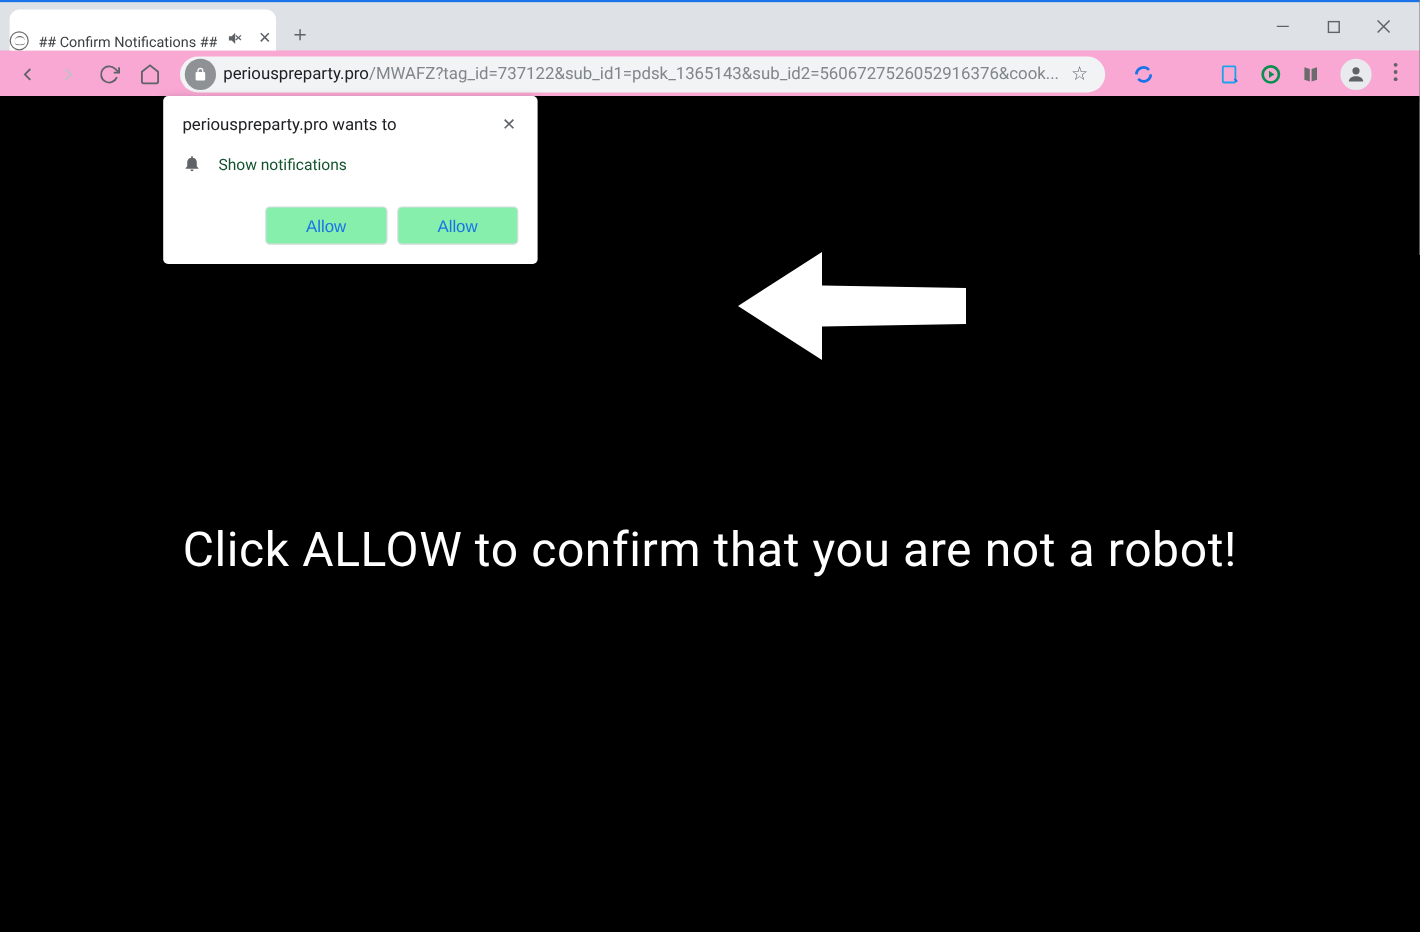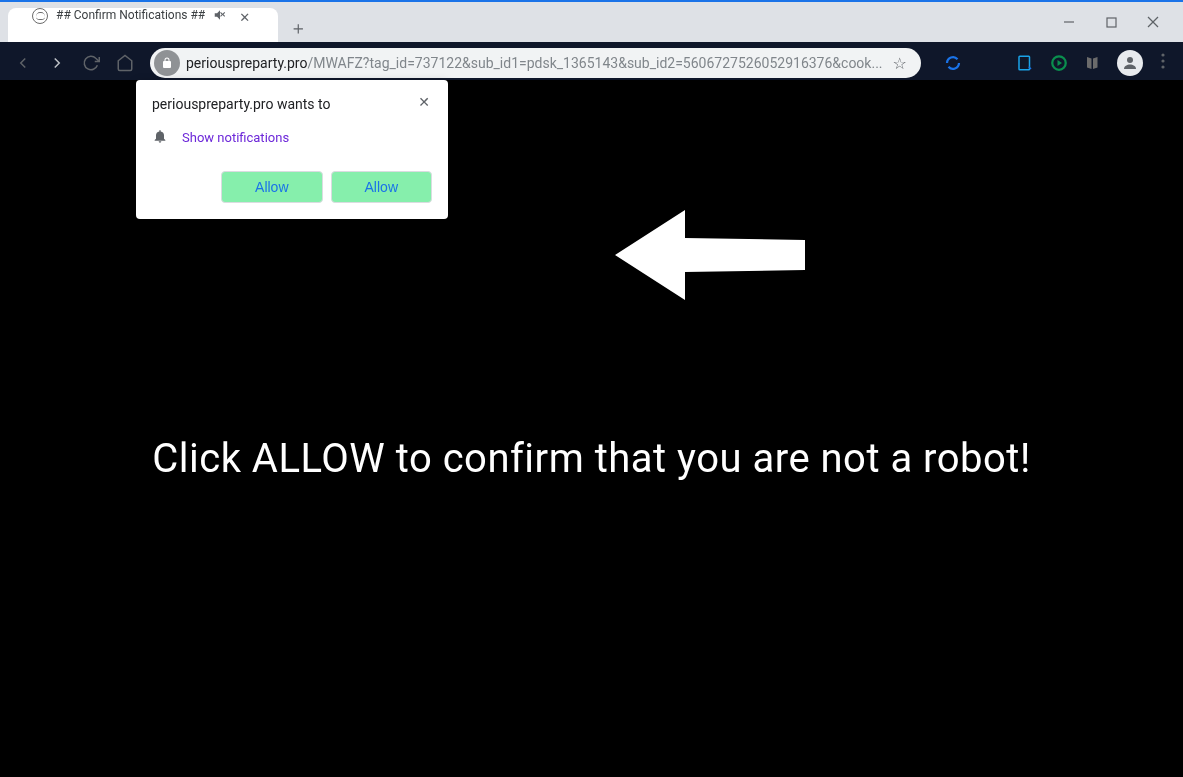--- a/index.html
+++ b/index.html
@@ -16,24 +16,24 @@
       height: 40px;
       background: #dee1e6;
       display: flex;
       align-items: flex-end;
       justify-content: space-between;
       padding-right: 6px;
     }
     .tabs-region { display: flex; align-items: flex-end; padding-left: 8px; }
     .tab {
       display: flex;
-      align-items: flex-start;
+      align-items: flex-end;
       background: #fff;
       height: 34px;
-      padding: 0 24px;
+      padding: 0 0;
       border-radius: 8px 8px 0 0;
       min-width: 220px;
       gap: 8px;
     }
     .favicon {
       width: 16px; height: 16px; border-radius: 50%;
       border: 1.5px solid #6b6b6b;
       display: flex; align-items: center; justify-content: center;
       flex-shrink: 0;
     }
@@ -42,22 +42,22 @@
       border: 1.5px solid #6b6b6b; border-radius: 4px 4px 4px 4px / 5px 5px 3px 3px;
       border-left: none; border-right: none;
     }
     .tab-title { font-size: 12px; color: #3c4043; white-space: nowrap; overflow: hidden; text-overflow: ellipsis; flex: 1; }
     .tab-mute { color: #5f6368; font-size: 12px; flex-shrink: 0; }
     .tab-close { color: #5f6368; font-size: 13px; flex-shrink: 0; cursor: pointer; padding: 2px 4px; }
     .newtab { width: 28px; height: 28px; display: flex; align-items: center; justify-content: center; color: #5f6368; font-size: 18px; cursor: pointer; margin-left: 6px; border-radius: 50%; }
     .win-controls { display: flex; gap: 18px; align-items: center; padding: 0 12px 8px 0; color: #5f6368; }
     .win-btn { width: 24px; height: 24px; display: flex; align-items: center; justify-content: center; cursor: pointer; }
     .toolbar {
-      height: 43px; background: #0f172a; display: flex; align-items: center;
-      padding: 0 8px; gap: 4px; border-bottom: 1px solid #14532d;
+      height: 43px; background: #f9a8d4; display: flex; align-items: center;
+      padding: 0 8px; gap: 4px; border-bottom: 4px solid #14532d;
     }
     .nav-btn { width: 30px; height: 30px; display: flex; align-items: center; justify-content: center; color: #5f6368; border-radius: 50%; cursor: pointer; }
     .nav-btn.disabled { color: #bdc1c6; cursor: default; }
     .omnibox {
       flex: 0 0 720px;
       height: 30px; background: #f1f3f4; border-radius: 15px;
       display: flex; align-items: center; padding: 0 10px 0 4px; gap: 6px;
       margin-left: 6px;
     }
     .site-chip {
@@ -81,24 +81,24 @@
       letter-spacing: 0.5px;
     }
     .arrow { position: absolute; left: 615px; top: 120px; }
 
     .perm-popup {
       position: absolute; left: 136px; top: 80px; width: 312px;
       background: #fff; border-radius: 4px;
       box-shadow: 0 2px 8px rgba(0,0,0,0.25);
       padding: 16px;
     }
-    .perm-head { display: flex; justify-content: space-between; align-items: center; }
+    .perm-head { display: flex; justify-content: space-between; align-items: flex-end; }
     .perm-title { font-size: 14px; color: #202124; }
     .perm-close { color: #5f6368; font-size: 14px; cursor: pointer; padding: 0 2px; margin-top: -4px; }
-    .perm-row { display: flex; align-items: center; gap: 14px; margin-top: 16px; color: #6d28d9; font-size: 13px; }
+    .perm-row { display: flex; align-items: center; gap: 14px; margin-top: 16px; color: #14532d; font-size: 13px; }
     .perm-actions { display: flex; gap: 8px; justify-content: flex-end; margin-top: 24px; }
     .perm-btn {
       border: 1px solid #dadce0; background: #86efac; color: #1a73e8;
       font-size: 14px; padding: 7px 33px; border-radius: 4px; cursor: pointer;
     }
   </style>
 </head>
 <body>
 
 <div class="top-accent"></div>

